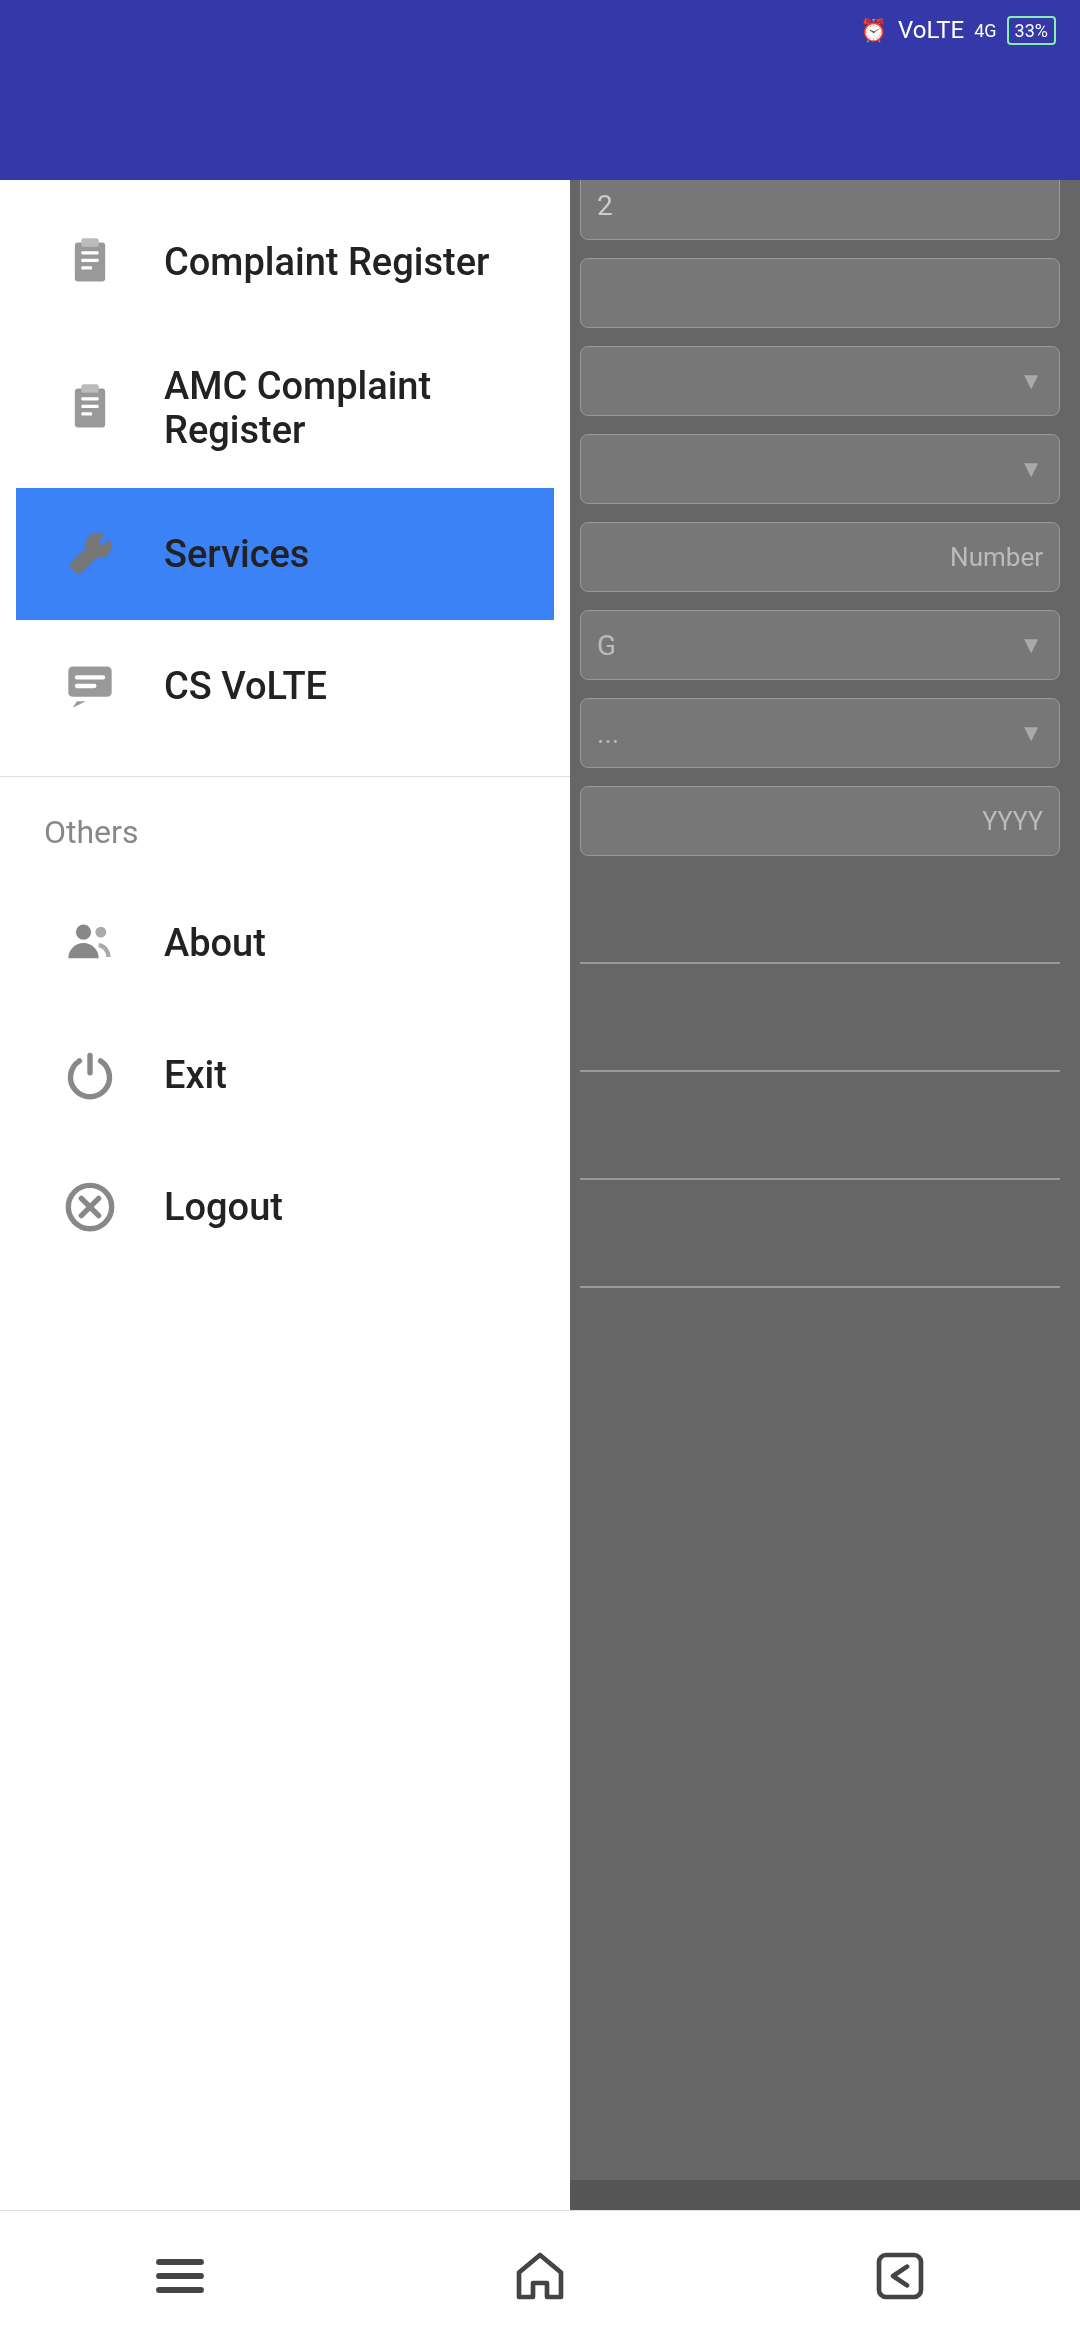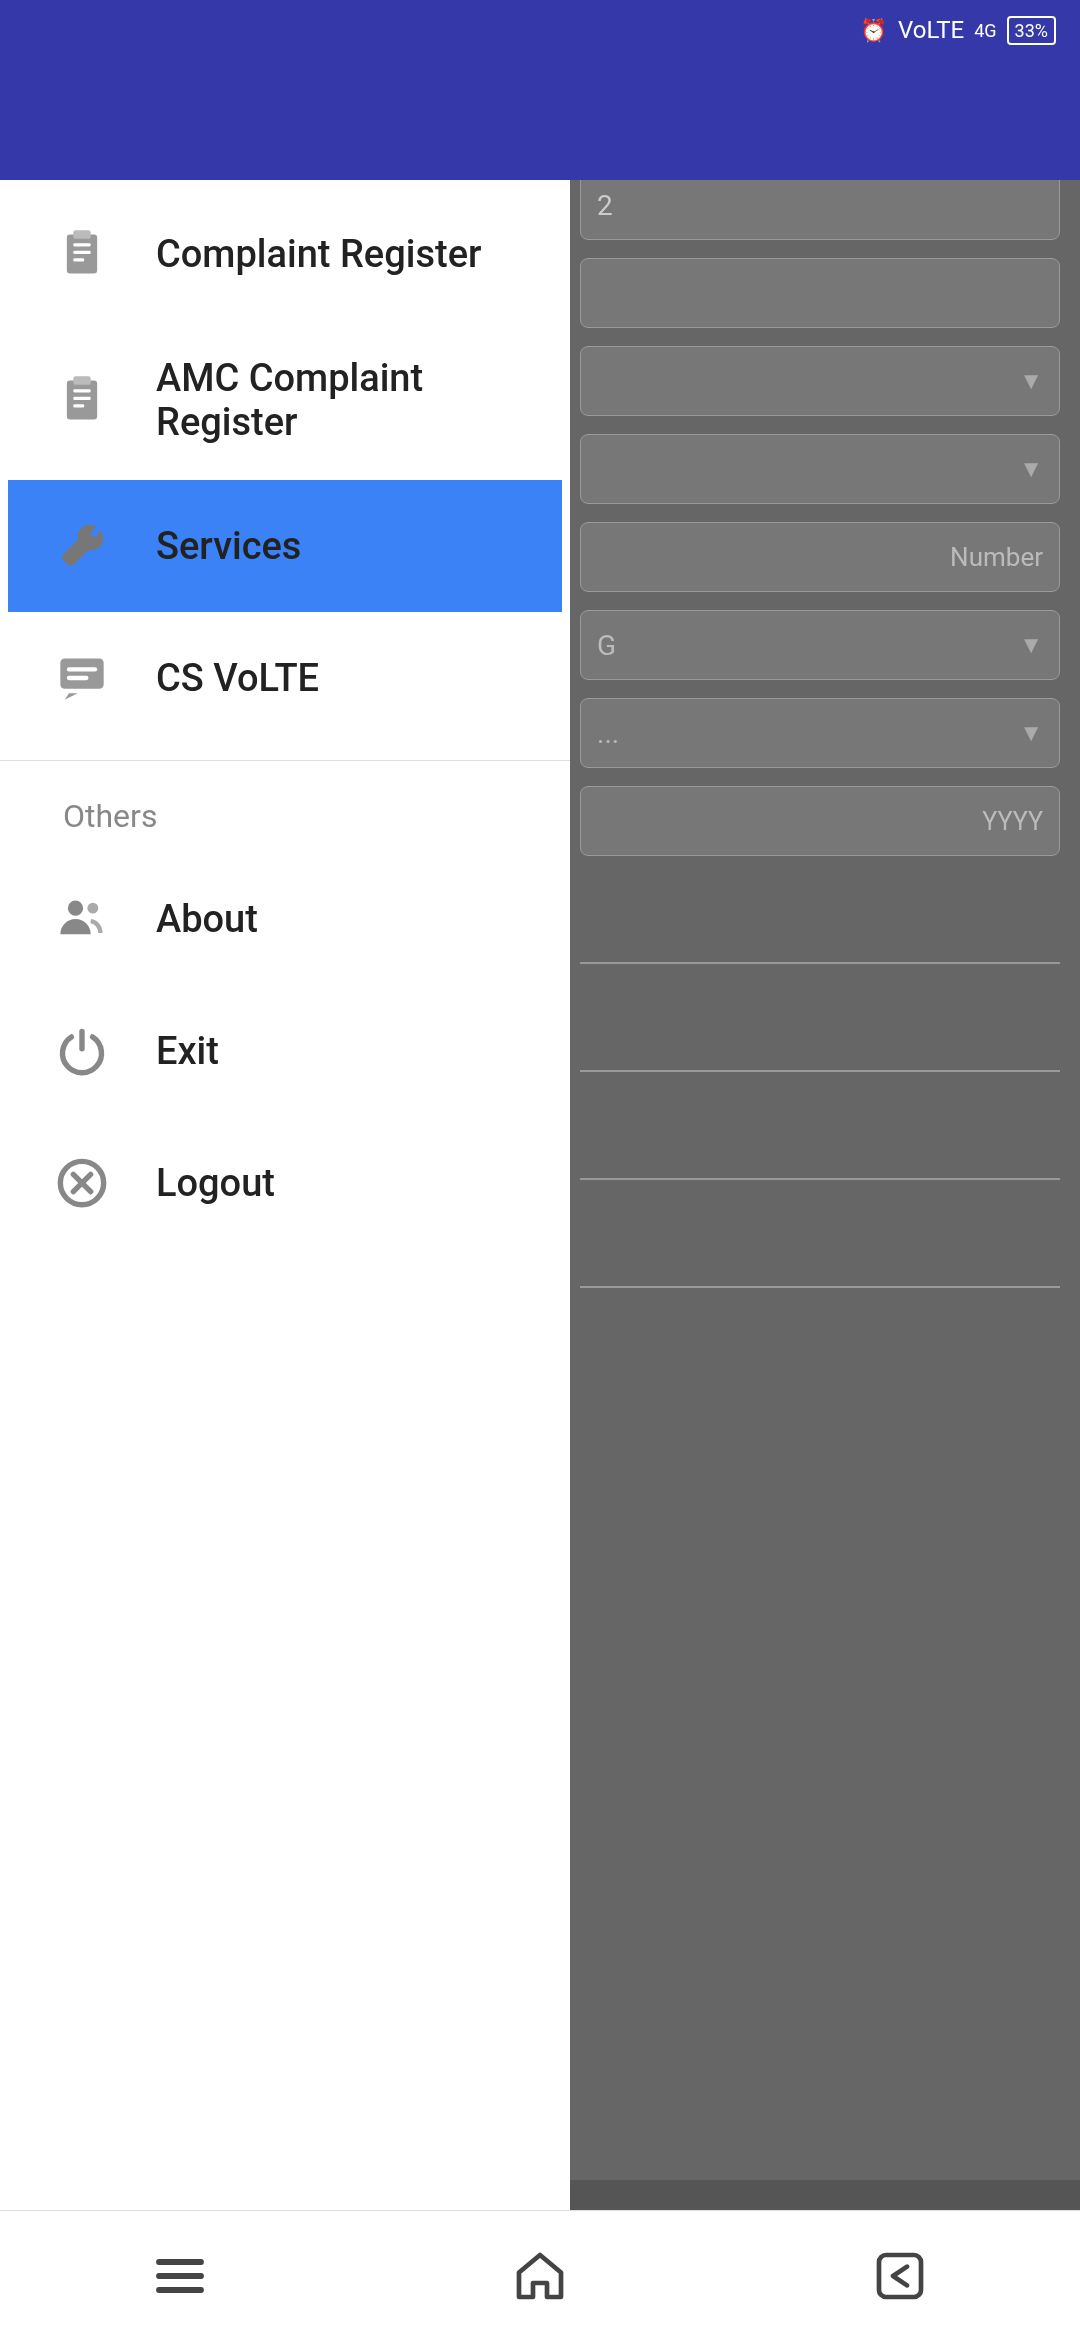--- a/index.html
+++ b/index.html
@@ -123,21 +123,21 @@
       background: white;
       z-index: 20;
     }
     .drawer-header {
       height: 180px;
       background: #3438a8;
     }
 
     
     .menu-section {
-      padding: 8px;
+      padding: 16px;
     }
     .menu-item {
       display: flex;
       align-items: center;
       padding: 36px 44px;
       gap: 44px;
       cursor: pointer;
       background: white;
     }
     .menu-icon {
@@ -162,21 +162,20 @@
     .section-divider {
       height: 1px;
       background: #e0e0e0;
       margin: 8px 0;
     }
     .section-header {
       padding: 28px 44px 10px;
       font-size: 32px;
       color: #888;
       font-weight: 400;
-      margin-left: 19px;
     }
 
     
     .bottom-nav {
       position: absolute;
       bottom: 0; left: 0; right: 0;
       height: 130px;
       background: white;
       z-index: 30;
       display: flex;
@@ -232,21 +231,21 @@
     <span style="font-size:20px;"></span>
     <span style="font-size:28px; font-weight:bold; margin-left:8px;">4:10</span>
     <span style="font-size:20px;">📞</span>
     <span style="font-size:20px;">🔌</span>
     <span style="font-size:20px;">···</span>
   </div>
   <div class="status-right">
     <span style="font-size:22px;">⏰</span>
     <span style="font-size:24px;">VoLTE</span>
     <span style="font-size:18px;">4G</span>
-    <span style="font-size:18px; border: 2px solid #ffffff; padding: 2px 6px; border-radius: 4px;">
+    <span style="font-size:18px; border: 2px solid #86efac; padding: 2px 6px; border-radius: 4px;">
       <span>33</span>%
     </span>
   </div>
 </div>
 
 <div class="app-bar">
   <span class="app-bar-back">←</span>
   <span class="app-bar-title">Gem India</span>
 </div>
 

